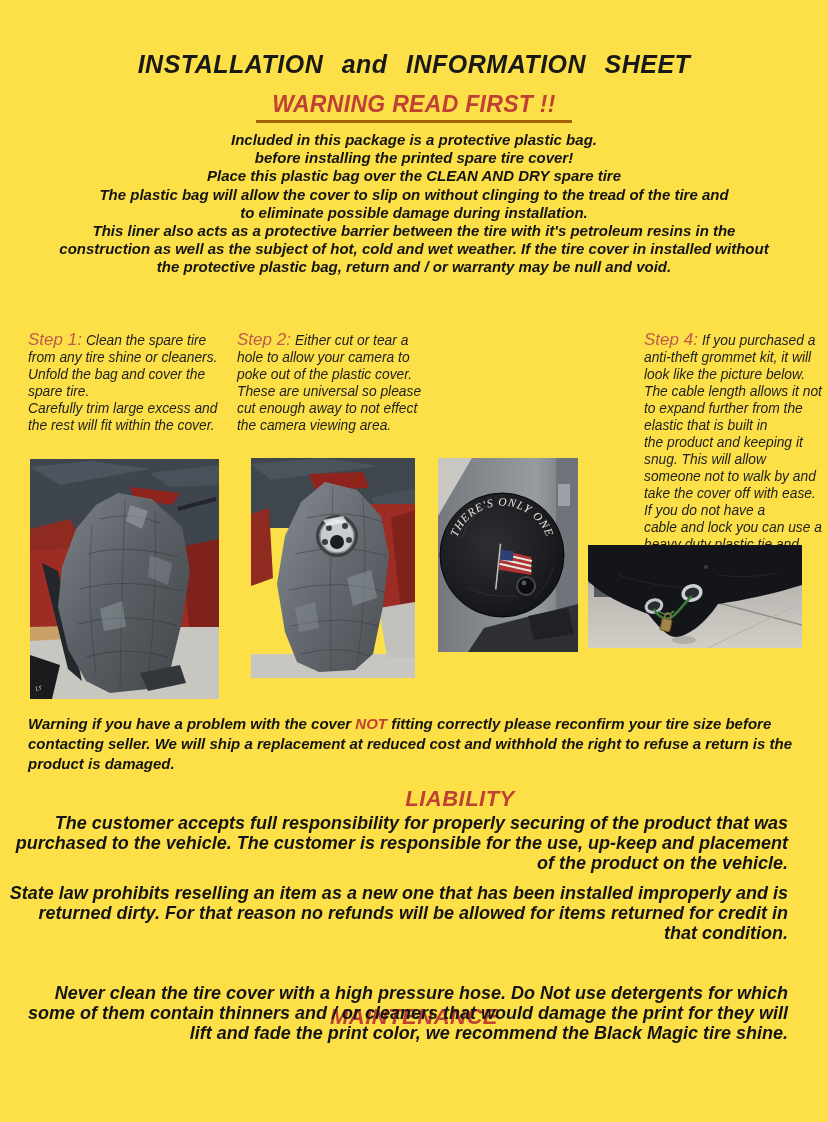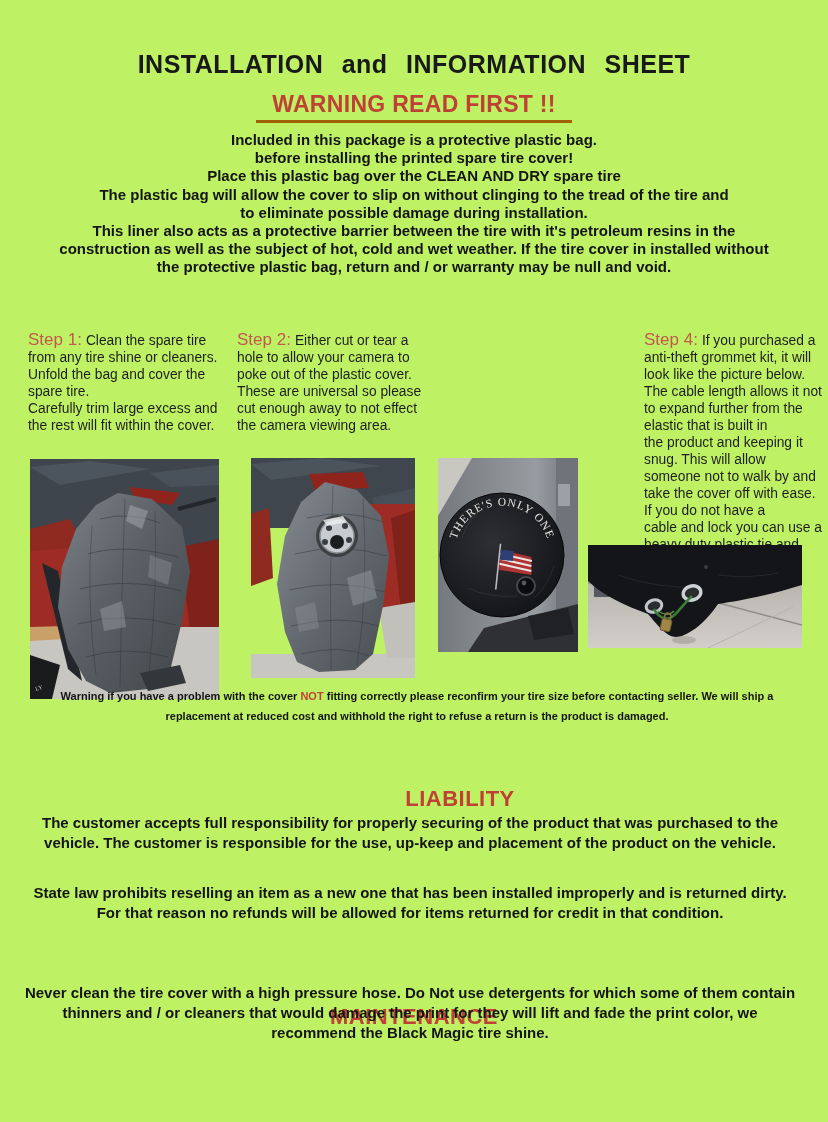--- a/index.html
+++ b/index.html
@@ -1,23 +1,24 @@
 <!DOCTYPE html>
 <html><head>
 <meta charset="utf-8">
 <style>
   html,body{margin:0;padding:0;background:#ffffff;}
   .page{
     position:relative;
     width:828px;height:1122px;
     margin:0 auto;
-    background:#bef264;
+    background:#fde047;
     font-family:"Liberation Sans", sans-serif;
     color:#1b1b1b;
     overflow:hidden;
+    font-style:italic;
   }
   .title{
     position:absolute;top:50px;left:0;width:100%;
     text-align:center;
     font-size:25px;font-weight:bold;
     letter-spacing:.5px;word-spacing:11px;
     color:#191919;
   }
   .warn-wrap{position:absolute;top:91px;left:0;width:100%;text-align:center;}
   .warn-head{
@@ -46,37 +47,37 @@
     margin-right:4px;
   }
   .step .step-text{white-space:pre-line;}
   .s1{left:28px;width:198px;}
   .s2{left:237px;width:199px;}
   .s3{left:440px;width:198px;}
   .s4{left:644px;width:180px;}
   .photo{position:absolute;}
   .photo svg{display:block;}
   .warning-note{
-    position:absolute;top:686px;left:28px;width:778px;
-    font-size:11px;font-weight:bold;line-height:20px;
-    color:#141414;text-align:center;
+    position:absolute;top:714px;left:28px;width:778px;
+    font-size:15px;font-weight:bold;line-height:20px;
+    color:#141414;text-align:left;
   }
   .warning-note .hl{color:#bf4136;}
   .section-head{
     position:absolute;left:0;width:100%;
     text-align:center;
     font-size:22px;font-weight:bold;
     color:#bf4136;letter-spacing:.5px;
   }
   .liability-head{top:786px;padding-left:46px;}
   .maintenance-head{top:1004px;}
   .body-para{
-    position:absolute;left:20px;width:780px;
-    text-align:center;
-    font-size:15px;font-weight:bold;line-height:20px;
+    position:absolute;left:8px;width:780px;
+    text-align:right;
+    font-size:18px;font-weight:bold;line-height:20px;
     color:#141414;
   }
   .p-liability{top:813px;}
   .p-statelaw{top:883px;}
   .p-maintenance{top:983px;}
 </style>
 </head>
 <body>
 
 <div class="page">

